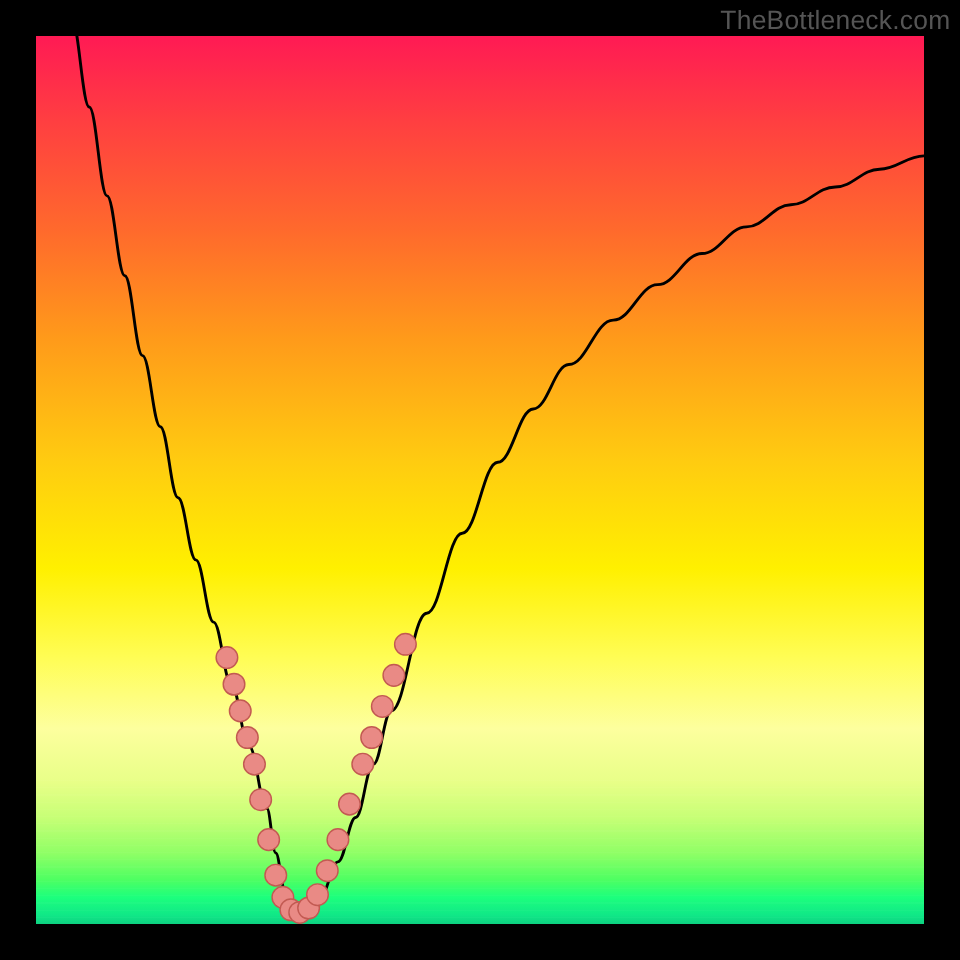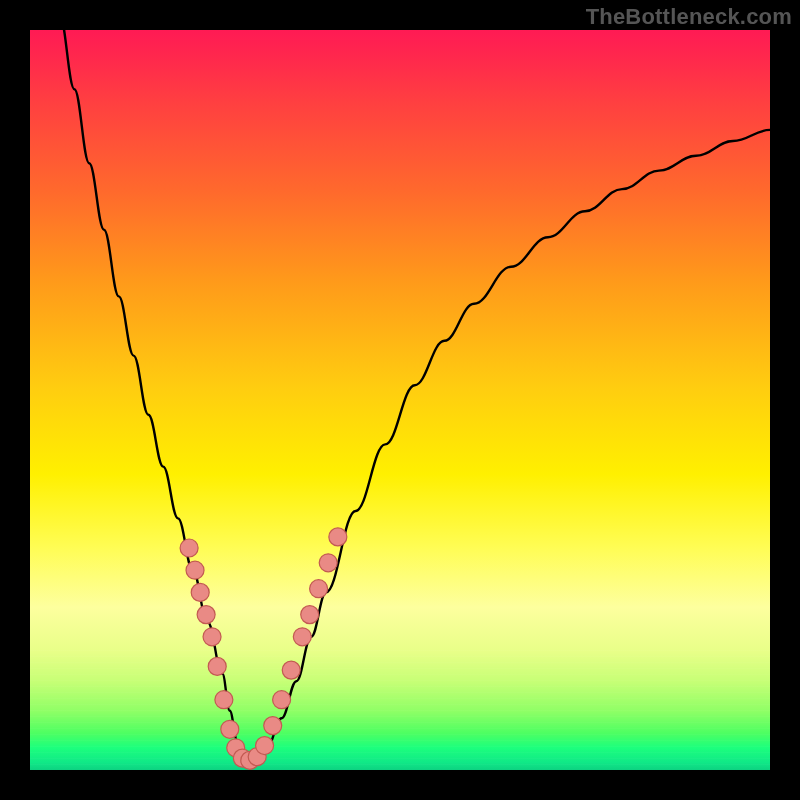--- a/index.html
+++ b/index.html
@@ -9,21 +9,20 @@
     height: 800px;
     overflow: hidden;
     background: #000;
     font-family: Arial, Helvetica, sans-serif;
   }
   .frame {
     position: absolute;
     top: 0; left: 0;
     width: 800px; height: 800px;
     background: #000;
-    font-weight: bold;
   }
   .plot {
     position: absolute;
     top: 30px;
     left: 30px;
     width: 740px;
     height: 740px;
     overflow: hidden;
   }
   .gradient {

